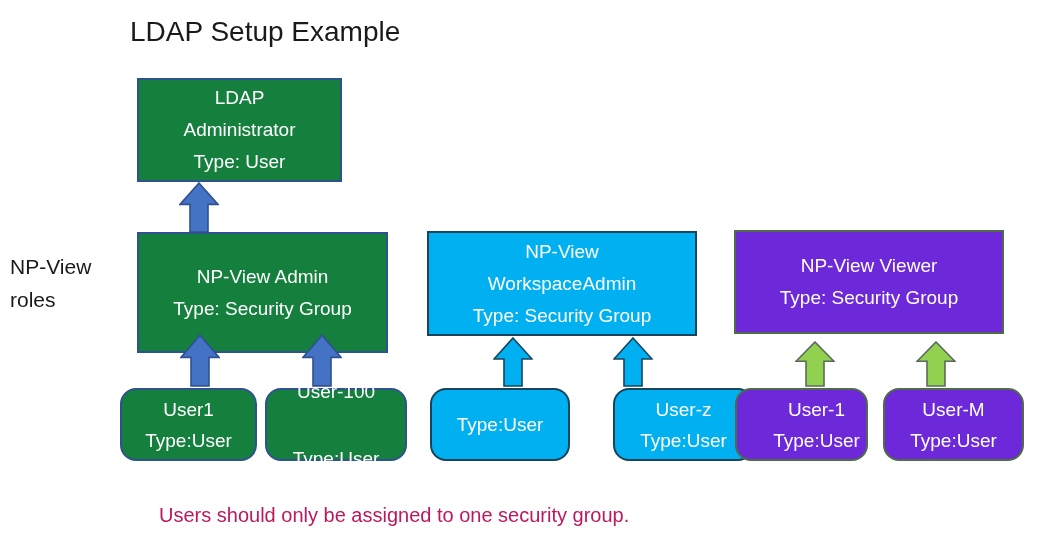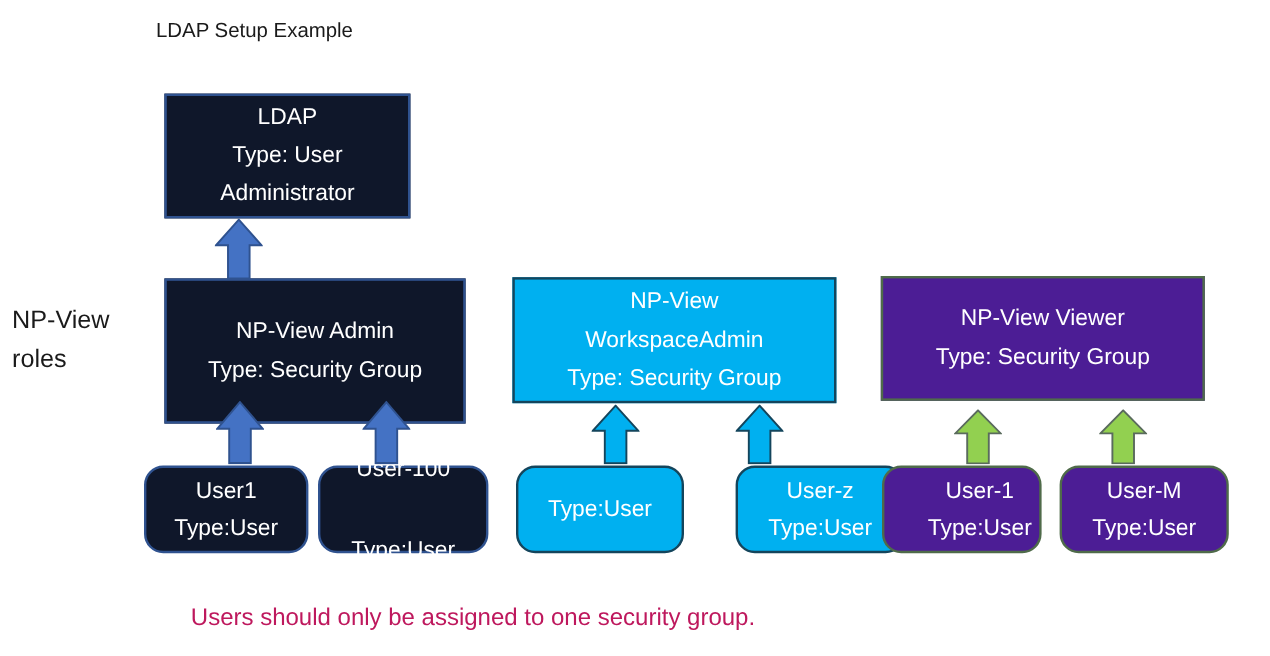--- a/index.html
+++ b/index.html
@@ -10,21 +10,21 @@
   .canvas {
     position: relative;
     width: 1058px;
     height: 547px;
     background: #ffffff;
     overflow: hidden;
   }
   .title {
     position: absolute;
     left: 130px; top: 16px;
-    font-size: 17px;
+    font-size: 28px;
     color: #1a1a1a;
     white-space: nowrap;
   }
   .side-label {
     position: absolute;
     left: 10px; top: 250px;
     font-size: 21px;
     line-height: 33px;
     color: #1a1a1a;
   }
@@ -39,23 +39,23 @@
     position: absolute;
     box-sizing: border-box;
     color: #ffffff;
     text-align: center;
     display: flex;
     flex-direction: column;
     justify-content: center;
     font-size: 19px;
     line-height: 32px;
   }
-  .box.blue  { background: #0f172a; border: 2px solid #2F528F; }
+  .box.blue  { background: #15803d; border: 2px solid #2F528F; }
   .box.cyan  { background: #00B0F0; border: 2px solid #14455C; }
-  .box.green { background: #4c1d95; border: 2px solid #4F6B4A; }
+  .box.green { background: #6d28d9; border: 2px solid #4F6B4A; }
 
   
   .ldap-admin      { left: 137px; top: 78px;  width: 205px; height: 104px; }
   
   .npview-admin    { left: 137px; top: 232px; width: 251px; height: 121px; }
   .workspace-admin { left: 427px; top: 231px; width: 270px; height: 105px; }
   .viewer          { left: 734px; top: 230px; width: 270px; height: 104px; }
   
   .user-box { top: 388px; height: 73px; line-height: 31px; border-radius: 16px; }
   .user1    { left: 120px; width: 137px; }
@@ -88,22 +88,22 @@
 
   <div class="title">LDAP Setup Example</div>
 
   <div class="side-label">
     <div>NP-View</div>
     <div>roles</div>
   </div>
 
   <div class="box blue ldap-admin">
     <div>LDAP</div>
+    <div>Administrator</div>
     <div>Type: User</div>
-    <div>Administrator</div>
   </div>
 
   <div class="box blue npview-admin">
     <div>NP-View Admin</div>
     <div>Type: Security Group</div>
   </div>
 
   <div class="box cyan workspace-admin">
     <div>NP-View</div>
     <div>WorkspaceAdmin</div>

